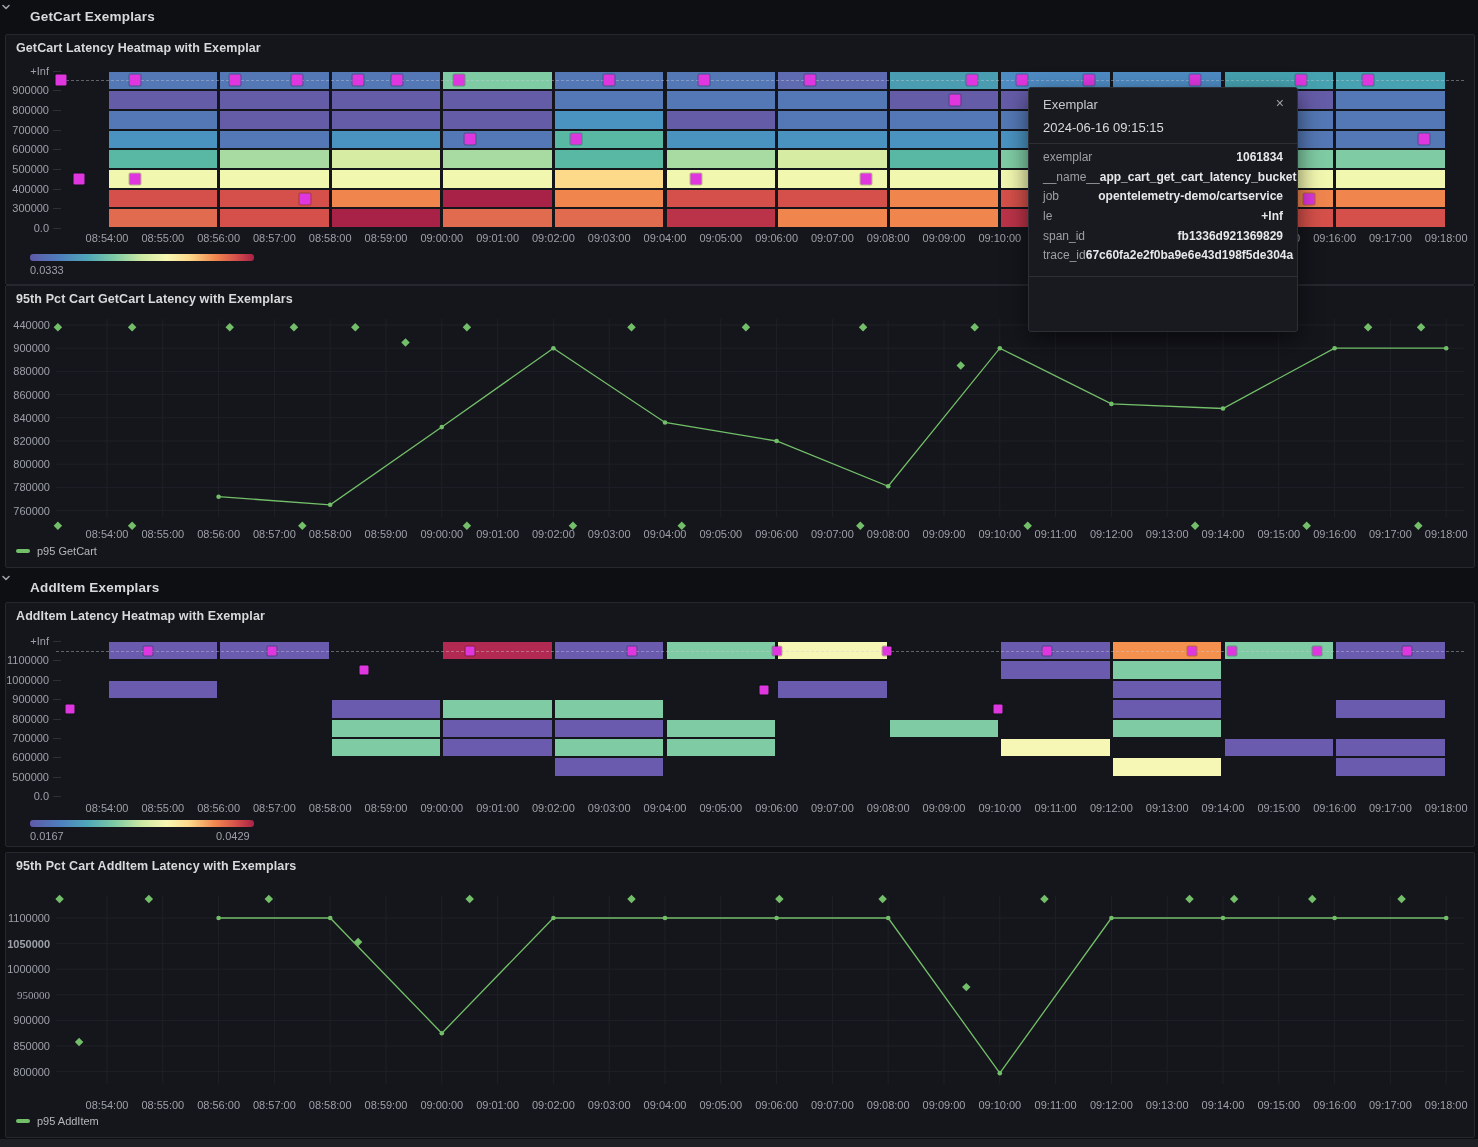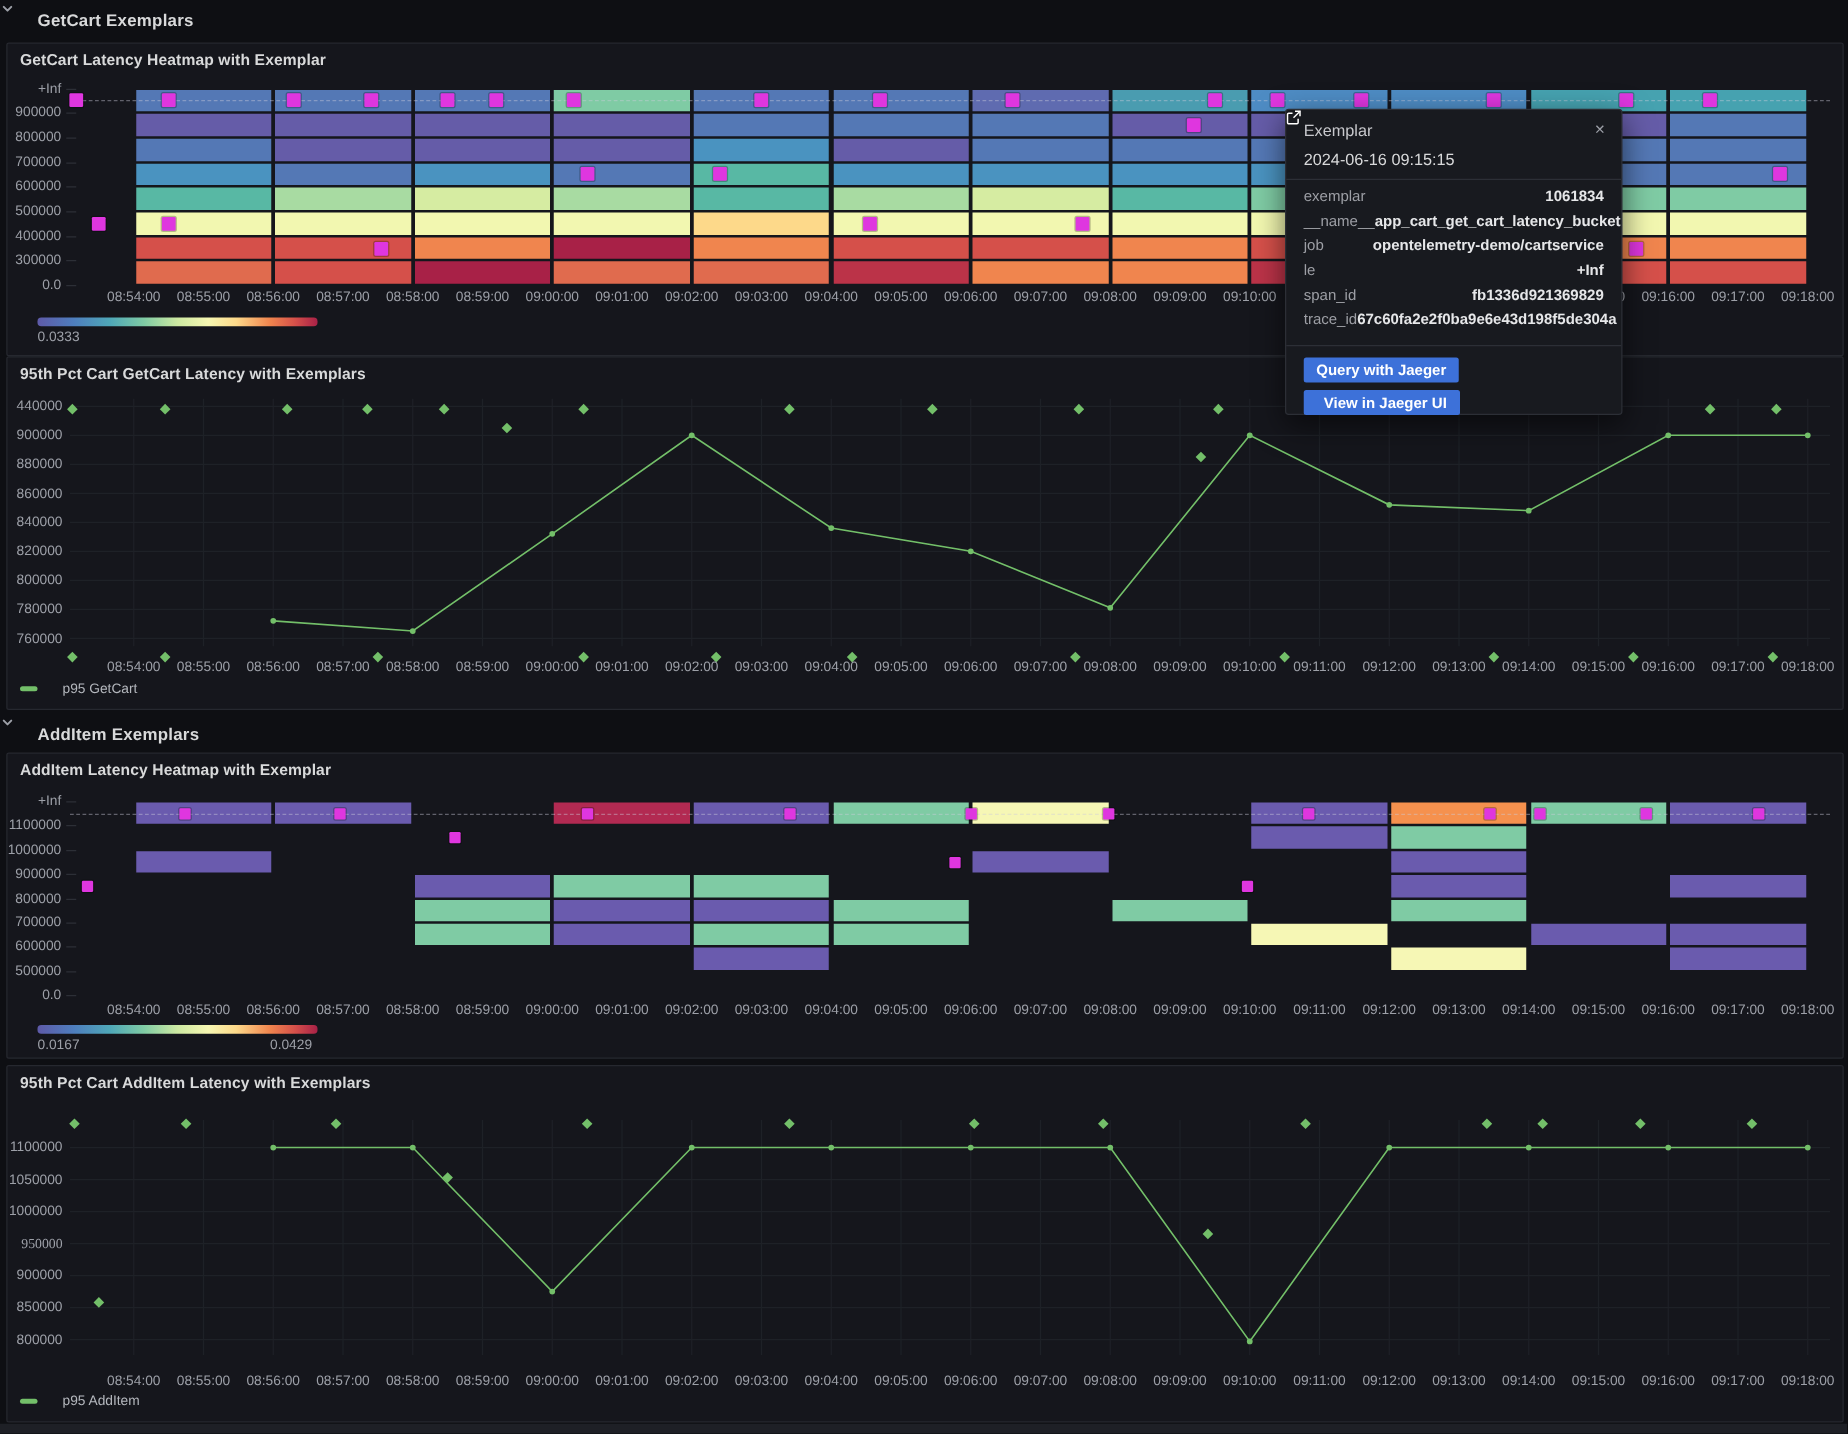--- a/index.html
+++ b/index.html
@@ -11,21 +11,21 @@
   .panel h2{position:absolute;left:10px;top:6px;margin:0;font-size:12.5px;font-weight:600;color:#d8d9da;letter-spacing:.1px;z-index:3;}
   .plot{position:absolute;inset:0;}
   .axlab{position:absolute;color:#9da0a8;font-size:11px;transform:translateY(-50%);text-align:right;white-space:nowrap;}
   .xlab{position:absolute;color:#9da0a8;font-size:11px;transform:translateX(-50%);white-space:nowrap;}
   .ytick{position:absolute;height:1px;background:#2c2f36;}
   .hm-cell{position:absolute;border-radius:0;}
   .exemplar{position:absolute;background:#df36df;border-radius:1px;transform:translate(-50%,-50%);box-shadow:0 0 0 1px rgba(0,0,0,.25);}
   .dashline{position:absolute;border-top:1px dashed rgba(204,204,220,.42);height:0;}
   .colorbar{position:absolute;height:7px;border-radius:3px;background:linear-gradient(to right,#5e5aa8 0%,#4e7ebe 13%,#4fa8b8 26%,#7fcba4 38%,#cde9a2 50%,#f6f7b2 61%,#fdd98a 71%,#f0854e 83%,#d5504a 92%,#a82147 100%);}
   .cb-min,.cb-max{position:absolute;color:#9da0a8;font-size:11px;}
-  .legend{position:absolute;display:flex;align-items:center;gap:20px;}
+  .legend{position:absolute;display:flex;align-items:center;gap:7px;}
   .legend .dash{width:14px;height:4px;border-radius:2px;background:#73bf69;}
   .legend .lname{color:#b4b7bd;font-size:11px;}
   svg{position:absolute;left:0;top:0;}
   
   .tooltip{position:absolute;left:1028px;top:87px;width:268px;height:243px;background:#181a1f;border:1px solid #2c2f36;border-radius:3px;box-shadow:0 8px 24px rgba(0,0,0,.55);z-index:10;}
   .tt-head{padding:9px 12px 8px 14px;}
   .tt-title{color:#c7c8cc;font-size:13px;font-weight:500;}
   .tt-time{color:#d8d9da;font-size:13px;margin-top:8px;}
   .tt-close{position:absolute;right:9px;top:6px;color:#9da0a8;font-size:14px;cursor:pointer;line-height:14px;padding:2px 4px;}
   .tt-divider{height:1px;background:#2c2f36;margin:0;}
@@ -516,21 +516,21 @@
           <rect x="1035.44" y="43.056" width="6" height="6" transform="rotate(45 1038.44 46.056)" fill="#73bf69"></rect>
           <rect x="1180.5199999999998" y="43.056" width="6" height="6" transform="rotate(45 1183.5199999999998 46.056)" fill="#73bf69"></rect>
           <rect x="1225.1599999999999" y="43.056" width="6" height="6" transform="rotate(45 1228.1599999999999 46.056)" fill="#73bf69"></rect>
           <rect x="1303.28" y="43.056" width="6" height="6" transform="rotate(45 1306.28 46.056)" fill="#73bf69"></rect>
           <rect x="1392.56" y="43.056" width="6" height="6" transform="rotate(45 1395.56 46.056)" fill="#73bf69"></rect>
           <rect x="70.1" y="185.904" width="6" height="6" transform="rotate(45 73.1 188.904)" fill="#73bf69"></rect>
           <rect x="349.1" y="86.06400000000001" width="6" height="6" transform="rotate(45 352.1 89.06400000000001)" fill="#73bf69"></rect>
           <rect x="957.3199999999999" y="131.12" width="6" height="6" transform="rotate(45 960.3199999999999 134.12)" fill="#73bf69"></rect>
         </svg>
         <div class="axlab" style="left: 0px; top: 65px; width: 44px;">1100000</div>
-        <div class="axlab" style="left: 0px; top: 90.6px; width: 44px;">1050000</div>
+        <div class="axlab" style="left: 0px; top: 90.6px; width: 44px; font-weight: bold;">1050000</div>
         <div class="axlab" style="left: 0px; top: 116.2px; width: 44px;">1000000</div>
         <div class="axlab" style="left: 0px; top: 141.8px; width: 44px; font-family: Liberation Serif, serif;">950000</div>
         <div class="axlab" style="left: 0px; top: 167.4px; width: 44px;">900000</div>
         <div class="axlab" style="left: 0px; top: 193px; width: 44px;">850000</div>
         <div class="axlab" style="left: 0px; top: 218.6px; width: 44px;">800000</div>
         <div class="xlab" style="left: 101px; top: 246px;">08:54:00</div>
         <div class="xlab" style="left: 156.8px; top: 246px;">08:55:00</div>
         <div class="xlab" style="left: 212.6px; top: 246px;">08:56:00</div>
         <div class="xlab" style="left: 268.4px; top: 246px;">08:57:00</div>
         <div class="xlab" style="left: 324.2px; top: 246px;">08:58:00</div>
@@ -590,30 +590,15 @@
         <div class="tt-row">
           <span class="tt-label">span_id</span>
           <span class="tt-value">fb1336d921369829</span>
         </div>
         <div class="tt-row">
           <span class="tt-label">trace_id</span>
           <span class="tt-value">67c60fa2e2f0ba9e6e43d198f5de304a</span>
         </div>
       </div>
     <div class="tt-divider"></div>
-    <div class="tt-buttons">
-      <button class="tt-btn">
-        <span>Query with Jaeger</span>
-      </button>
-      <button class="tt-btn">
-        <span style="display:inline-flex;">
-          <svg width="12" height="12" viewBox="0 0 12 12" fill="none" stroke="#ffffff" stroke-width="1.2">
-            <path d="M9.5 7v3a1 1 0 0 1-1 1H2a1 1 0 0 1-1-1V3.5a1 1 0 0 1 1-1h3"></path>
-            <path d="M7 1h4v4"></path>
-              <path d="M11 1 5.8 6.2"></path>
-          </svg>
-        </span>
-        <span>View in Jaeger UI</span>
-      </button>
-    </div>
   </div>
 
 </div>
 
 </body></html>

